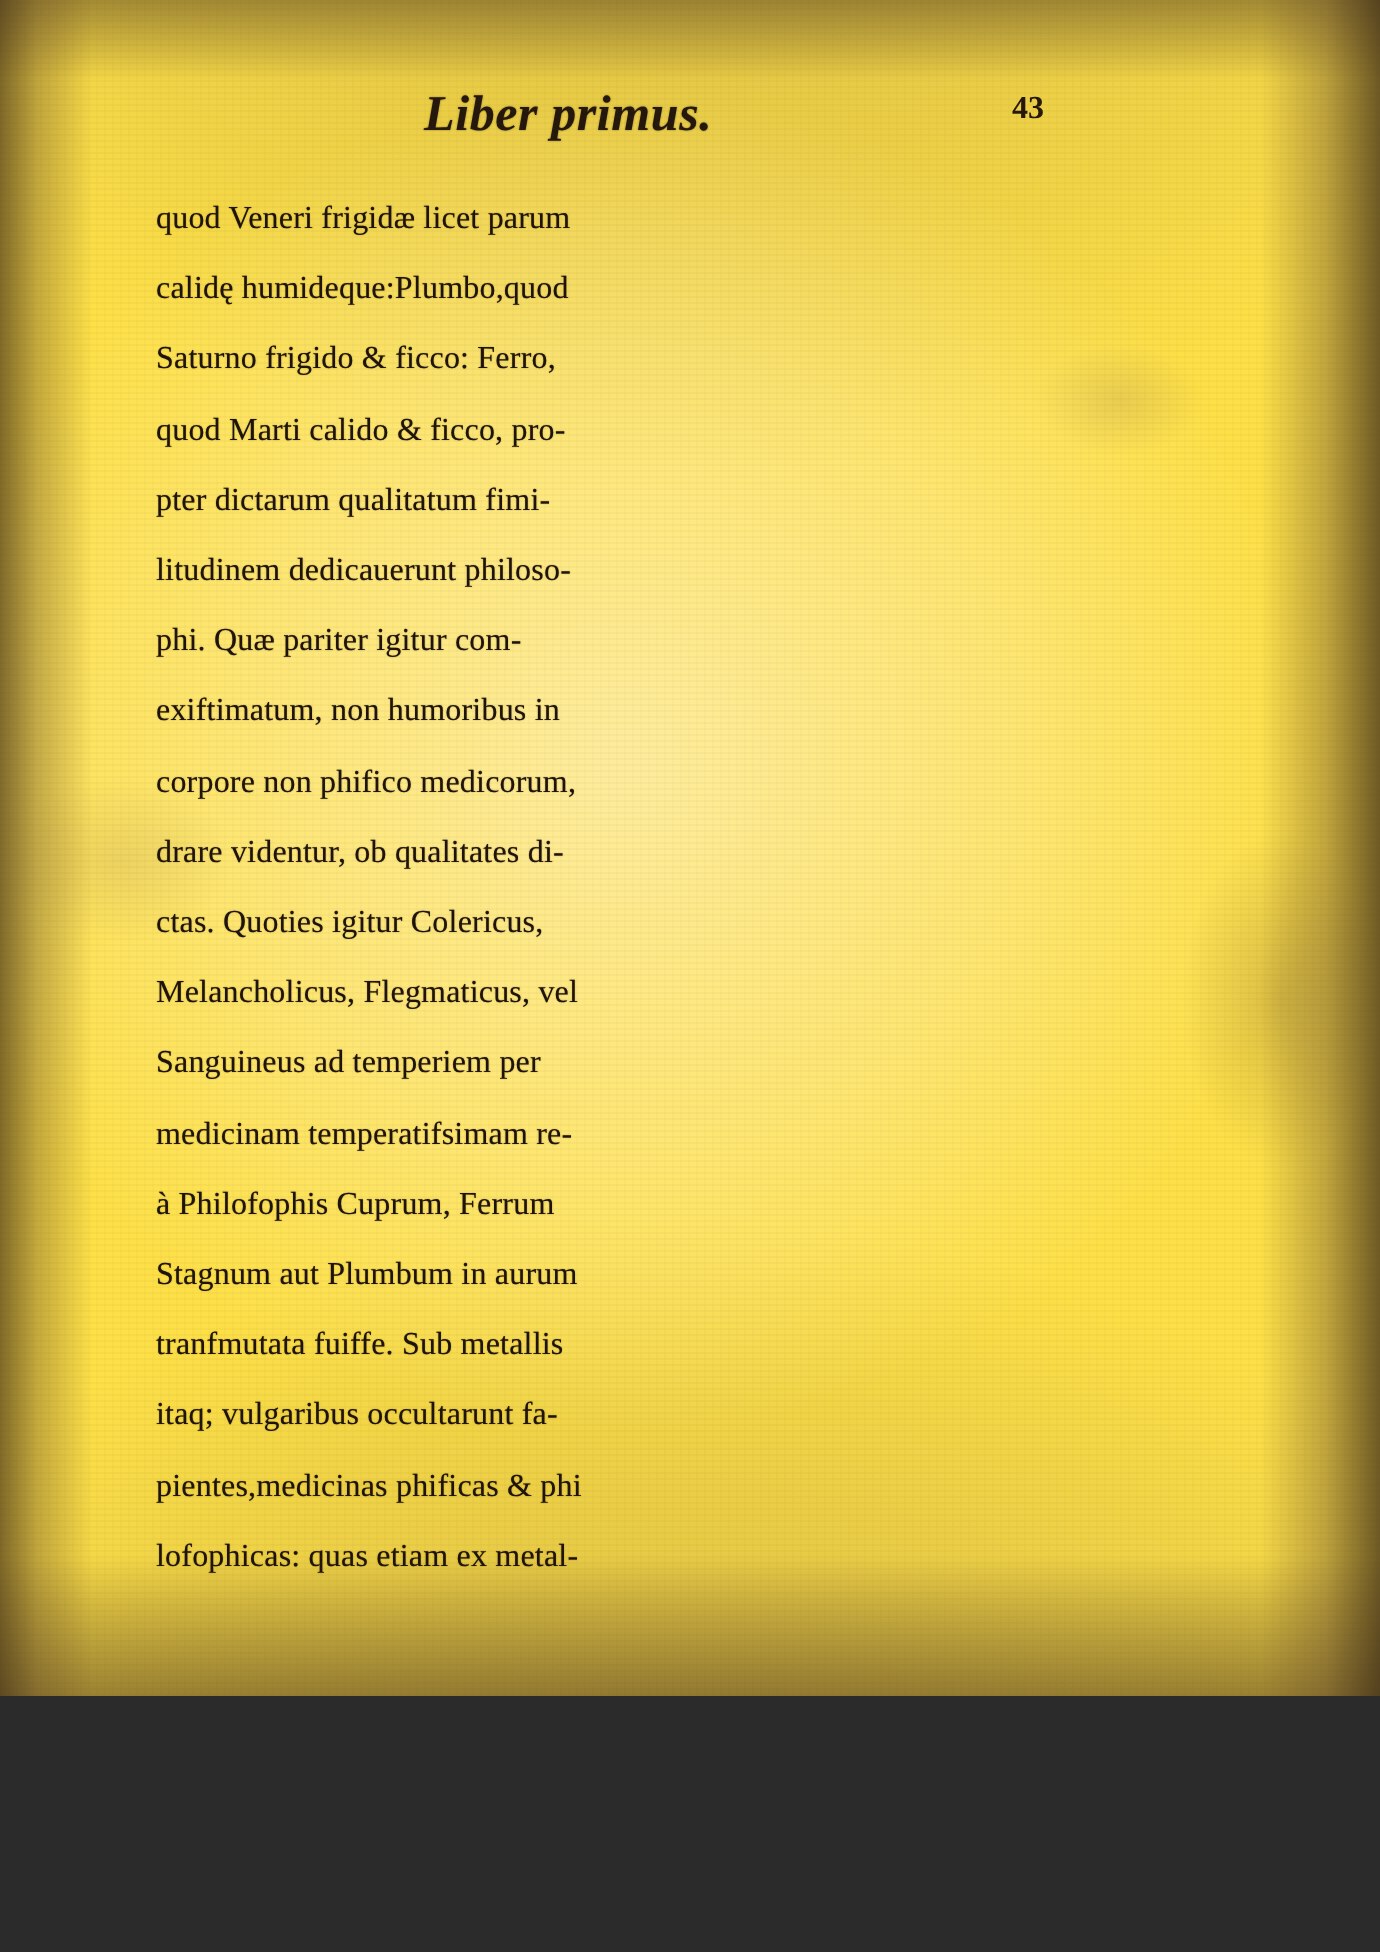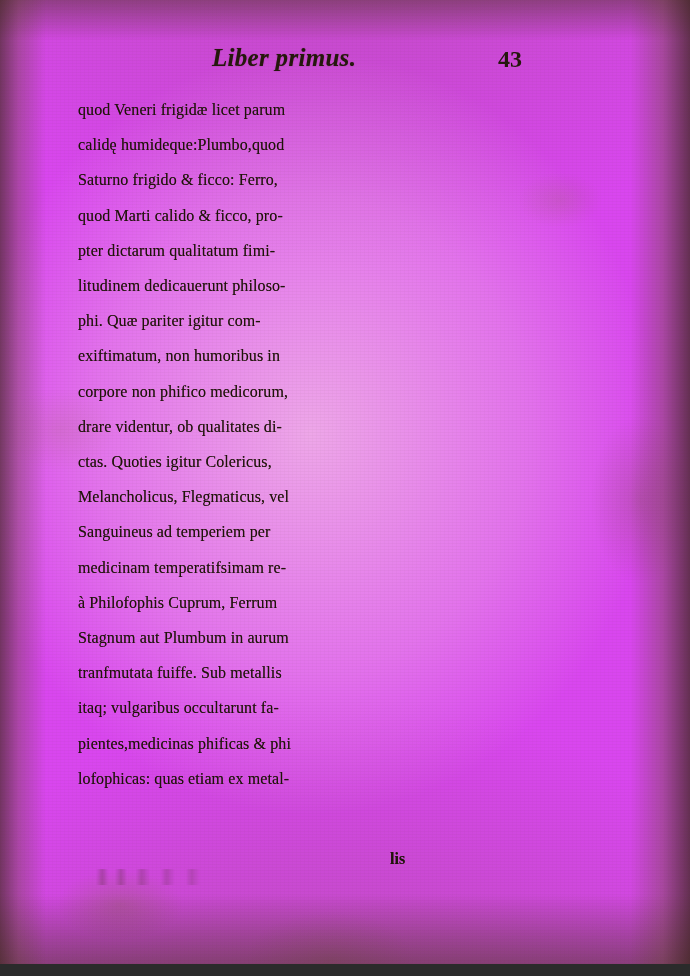--- a/index.html
+++ b/index.html
@@ -3,23 +3,23 @@
 <meta charset="utf-8">
 <style>
   html, body {
     margin: 0;
     padding: 0;
     background: #2b2b2b;
   }
   #page {
     position: relative;
     width: 690px;
-    height: 964px;
+    height: 848px;
     overflow: hidden;
-    background: #d946ef;
+    background: #fde047;
     font-family: "Liberation Serif", serif;
   }
   
   #page .paper {
     position: absolute;
     inset: 0;
     background:
       radial-gradient(ellipse 78% 62% at 42% 46%, #ddccb3 0%, #d6c3a7 38%, #cbb79a 62%, #bdaükn 100%),
       linear-gradient(90deg, #b9a287 0%, #cdb99c 10%, #d8c6aa 35%, #d5c2a6 62%, #c6b094 85%, #a98f72 100%);
     background-blend-mode: multiply, normal;
@@ -80,21 +80,21 @@
     font-weight: 700;
     font-size: 25px;
     letter-spacing: 0.3px;
     color: #24170c;
     text-shadow: 0 0 1px rgba(40,25,12,0.5);
   }
   .folio {
     position: absolute;
     right: 168px;
     top: 2px;
-    font-size: 24px;
+    font-size: 16px;
     font-weight: 700;
     color: #24170c;
   }
 
   
   .body-block {
     position: absolute;
     left: 78px;
     top: 92px;
     width: 460px;

